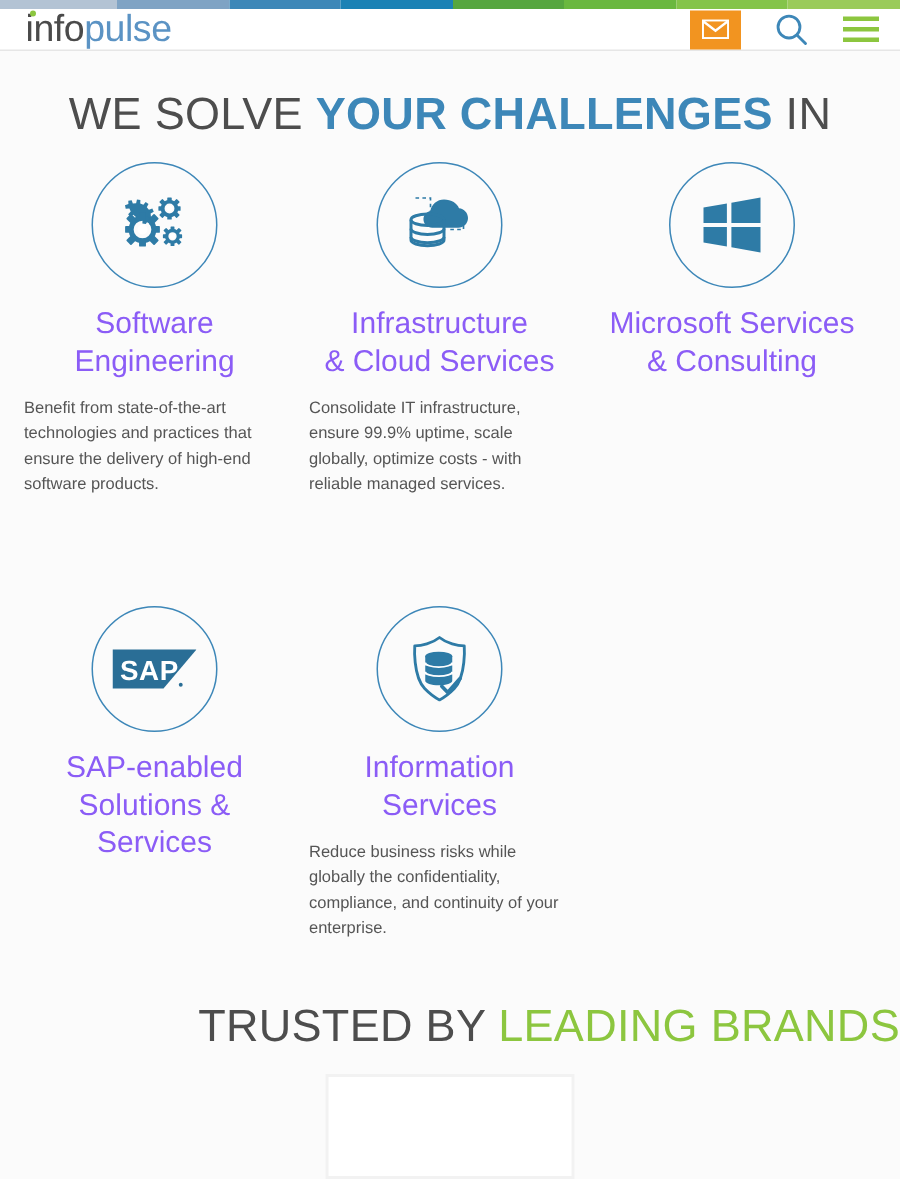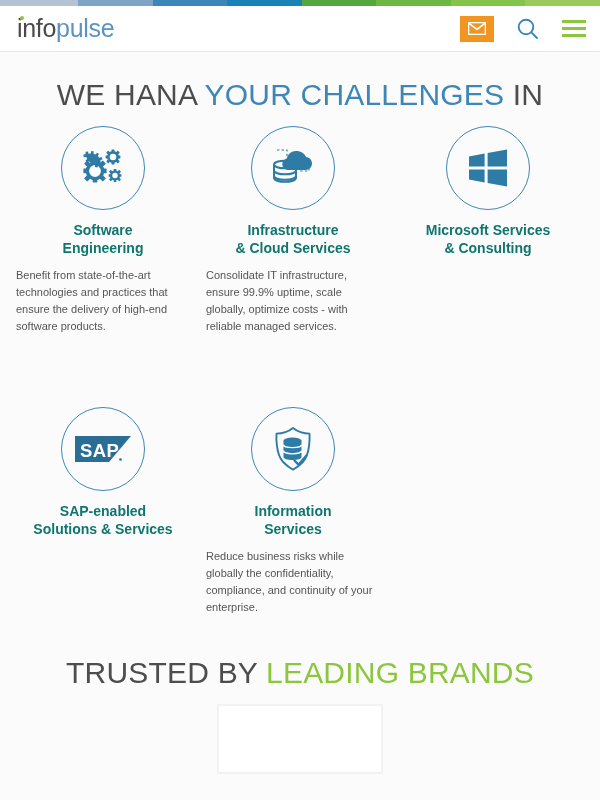--- a/index.html
+++ b/index.html
@@ -11,21 +11,21 @@
   }
   .page { position: relative; width: 600px; height: 800px; background:#ffffff; }
 
   
   .topbar { display: flex; width: 100%; height: 6px; }
   .topbar span { display: block; height: 100%; }
 
   
   .header {
     position: relative;
-    height: 46px;
+    height: 28px;
     background: #ffffff;
     border-bottom: 1px solid #e6e6e6;
     display: flex;
     align-items: center;
     padding: 0 14px 0 17px;
   }
   .logo {
     font-size: 25px;
     letter-spacing: -0.3px;
     line-height: 1;
@@ -65,62 +65,61 @@
 
   .section-title {
     text-align: center;
     font-size: 30px;
     font-weight: 400;
     color: #4d4d4d;
     padding-top: 26px;
     letter-spacing: 0.2px;
     white-space: nowrap;
   }
-  .section-title .accent-blue { color: #3d87b8; }
+  .section-title .accent-blue { color: #3d87b8; font-weight: bold; }
   .section-title .accent-green { color: #8cc63f; }
 
   .grid {
     display: grid;
     grid-template-columns: 190px 190px 200px;
     padding: 0 0 0 16px;
     margin-top: 14px;
   }
   .card { padding-right: 16px; }
   .card-row2 { margin-top: 72px; }
 
   .icon-circle {
     width: 84px; height: 84px;
     border: 1.6px solid #3d87b8;
     border-radius: 50%;
     margin: 0 auto;
     display: flex; align-items: center; justify-content: center;
   }
   .card-title {
     text-align: center;
-    font-size: 14px;
-    color: #0f766e;
+    font-size: 20px;
+    color: #8b5cf6;
     line-height: 1.25;
     margin-top: 12px;
     white-space: pre-line;
-    font-weight: bold;
   }
   .card-text {
     font-size: 11px;
     color: #555555;
     line-height: 1.55;
     margin-top: 10px;
   }
 
   .logo-box {
     width: 166px; height: 70px;
     border: 2px solid #f2f2f2;
     background: #ffffff;
     margin: 14px auto 0 auto;
   }
-  .brands-title { padding-top: 40px; }
+  .brands-title { padding-top: 40px; text-align: right; }
 </style>
 </head>
 <body>
 
 <div class="page">
 
   <div class="topbar">
     <span style="flex:1.15;background:#b3c3d4"></span>
     <span style="flex:1.1;background:#7fa3c4"></span>
     <span style="flex:1.1;background:#3d87b8"></span>
@@ -154,21 +153,21 @@
       <button class="menu-btn">
         <i></i>
         <i></i>
         <i></i>
       </button>
     </div>
   </div>
 
   <div class="content">
 
-    <h1 class="section-title"><span>WE HANA </span><span class="accent-blue">YOUR CHALLENGES</span><span> IN</span></h1>
+    <h1 class="section-title"><span>WE SOLVE </span><span class="accent-blue">YOUR CHALLENGES</span><span> IN</span></h1>
 
     <div class="grid">
 
       <div class="card">
         <div class="icon-circle">
           <svg width="46" height="44" viewBox="0 0 46 44">
             <g fill="#2e7ba6">
               <path d="M19.5 12.8l-2.1-.9-1.4 2.2-2.4-.5.1-2.6-2.2-.6-1.2 2.3-2.2-1.1.9-2.4-1.7-1.6-2.2 1.4-1.5-1.8 1.8-1.9-.9-2.1-2.6.1-.5-2.4 2.4-.9-.1-2.3 2.4-.4.8 2.4 2.3-.3.6-2.5 2.4.3-.1 2.5 2.2.8 1.6-1.9 2 1.4-1.2 2.2 1.5 1.8 2.4-.8 1 2.2-2.2 1.2.2 2.4 2.5.5-.4 2.4-2.5-.1-.9 2.2 1.9 1.7z" transform="translate(2,8) scale(0.95)"></path>
             </g>
             <g fill="none" stroke="#2e7ba6" stroke-width="3.4">

